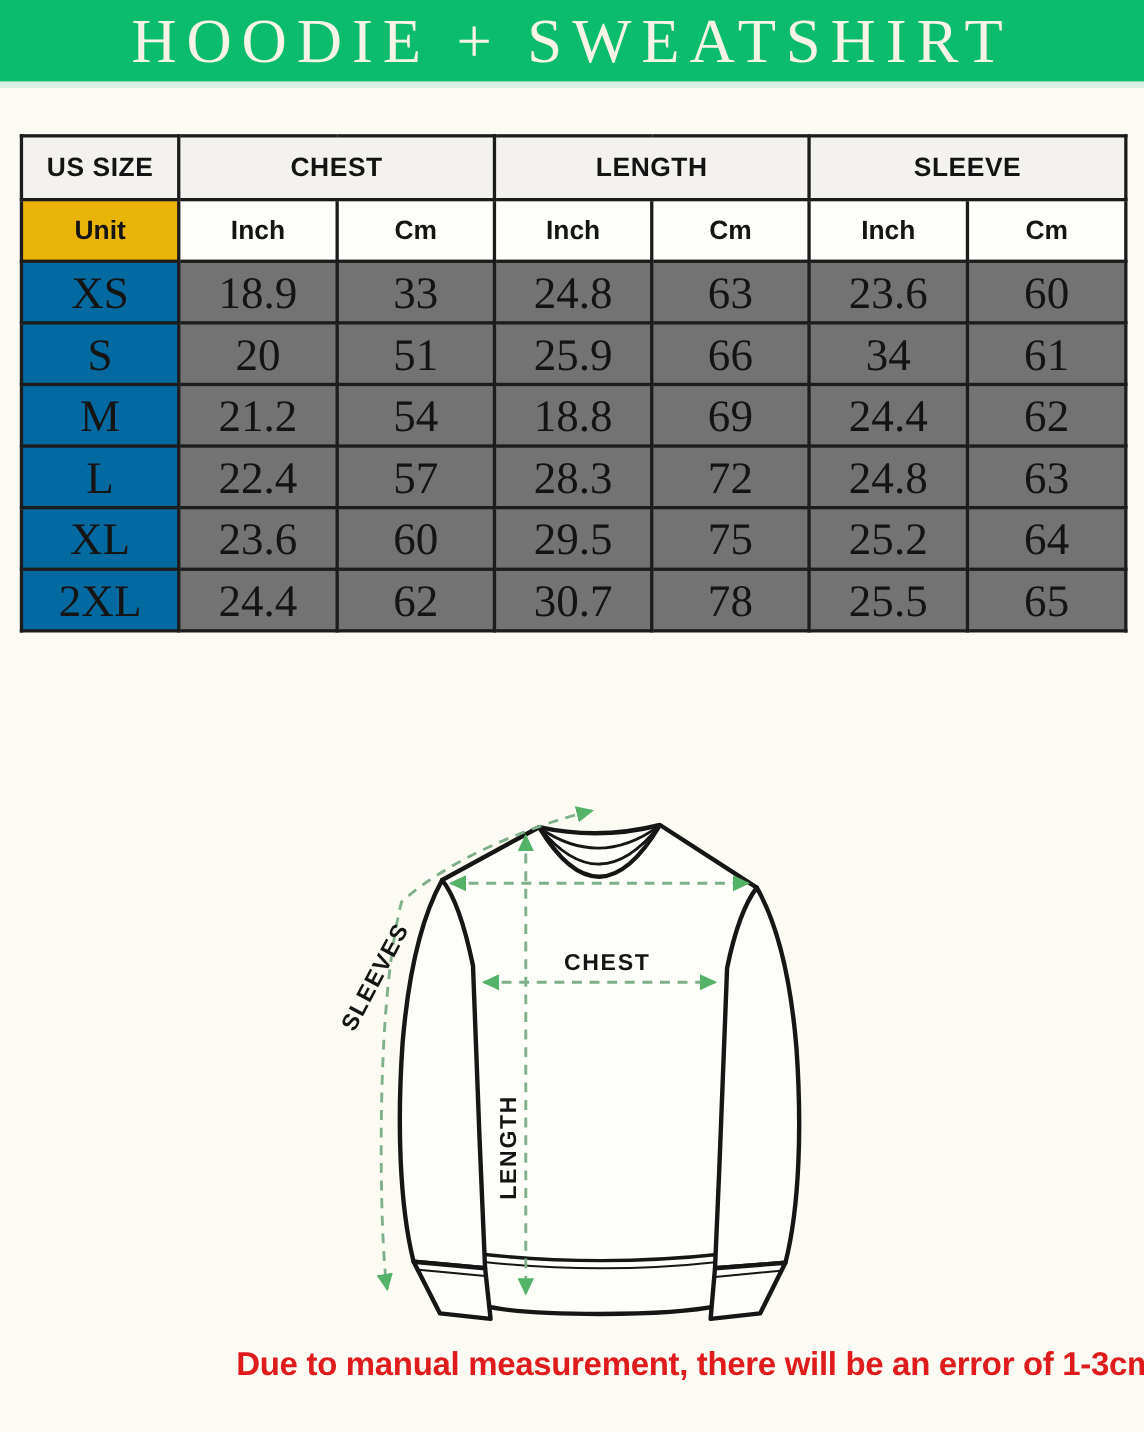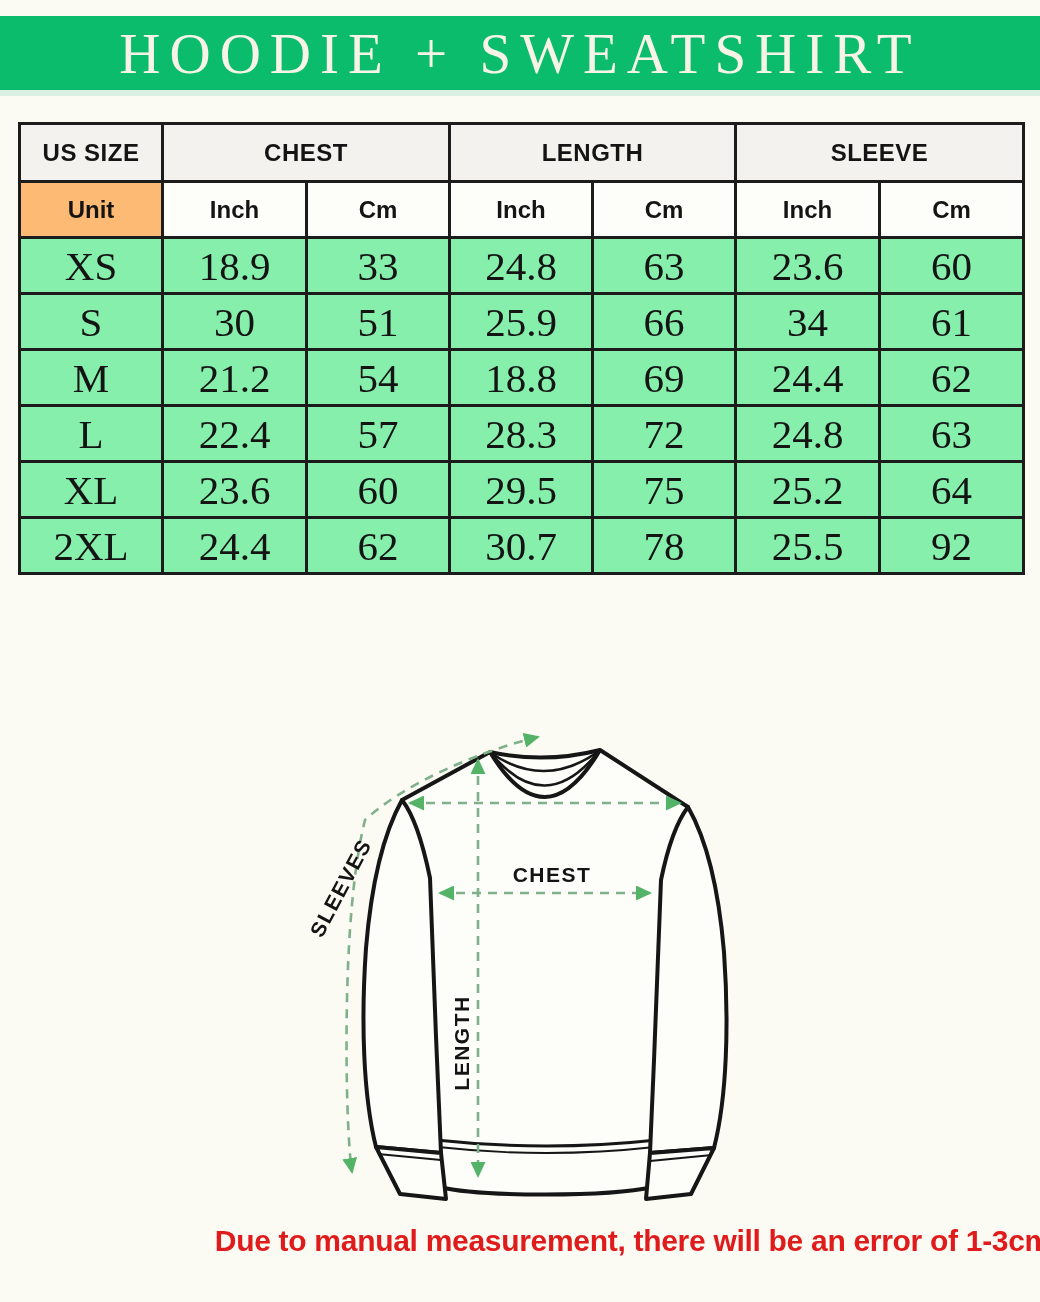--- a/index.html
+++ b/index.html
@@ -6,21 +6,21 @@
   .page {
     position:relative;
     width:1040px; height:1302px;
     background:#fbfbf4;
     font-family:"Liberation Sans", sans-serif;
     overflow:hidden;
   }
 
   
   .banner {
-    position:absolute; left:0; top:16px;
+    position:absolute; left:0; top:0;
     width:100%; height:80px;
     background:#0abc6c;
     border-bottom:6px solid #d9f1e3;
     display:flex; align-items:center; justify-content:center;
     box-sizing:border-box;
   }
   .banner-title {
     margin:0;
     font-family:"Liberation Serif", serif;
     font-weight:400;
@@ -48,28 +48,28 @@
     height:55px;
     font-size:24px; font-weight:bold;
     letter-spacing:0.5px;
     background:#f3f2ee;
   }
   .row-units th {
     height:53px;
     font-size:24px; font-weight:bold;
     background:#fdfdfa;
   }
-  .row-units th.unit-head { background:#fdba74; }
+  .row-units th.unit-head { background:#eab308; }
   .row-data td {
     height:53px;
     font-family:"Liberation Serif", serif;
     font-size:41px;
-    background:#86efac;
-  }
-  .row-data td.c-size { background:#86efac; }
+    background:#737373;
+  }
+  .row-data td.c-size { background:#0369a1; }
 
   
   .diagram {
     position:absolute; left:290px; top:690px;
     width:480px; height:540px;
   }
   .diagram text {
     font-family:"Liberation Sans", sans-serif;
     font-weight:bold;
     font-size:21px;
@@ -126,21 +126,21 @@
       <td class="c-size">XS</td>
       <td>18.9</td>
       <td>33</td>
       <td>24.8</td>
       <td>63</td>
       <td>23.6</td>
       <td>60</td>
     </tr>
     <tr class="row-data">
       <td class="c-size">S</td>
-      <td>30</td>
+      <td>20</td>
       <td>51</td>
       <td>25.9</td>
       <td>66</td>
       <td>34</td>
       <td>61</td>
     </tr>
     <tr class="row-data">
       <td class="c-size">M</td>
       <td>21.2</td>
       <td>54</td>
@@ -167,21 +167,21 @@
       <td>25.2</td>
       <td>64</td>
     </tr>
     <tr class="row-data">
       <td class="c-size">2XL</td>
       <td>24.4</td>
       <td>62</td>
       <td>30.7</td>
       <td>78</td>
       <td>25.5</td>
-      <td>92</td>
+      <td>65</td>
     </tr>
   </tbody>
     </table>
 
   <svg class="diagram" viewBox="290 690 480 540">
     <defs>
       <marker id="arrG" markerUnits="userSpaceOnUse" markerWidth="17" markerHeight="15" refX="14" refY="7.5" orient="auto-start-reverse">
         <path d="M0,0 L16,7.5 L0,15 Z" fill="#55b367"></path>
       </marker>
     </defs>

